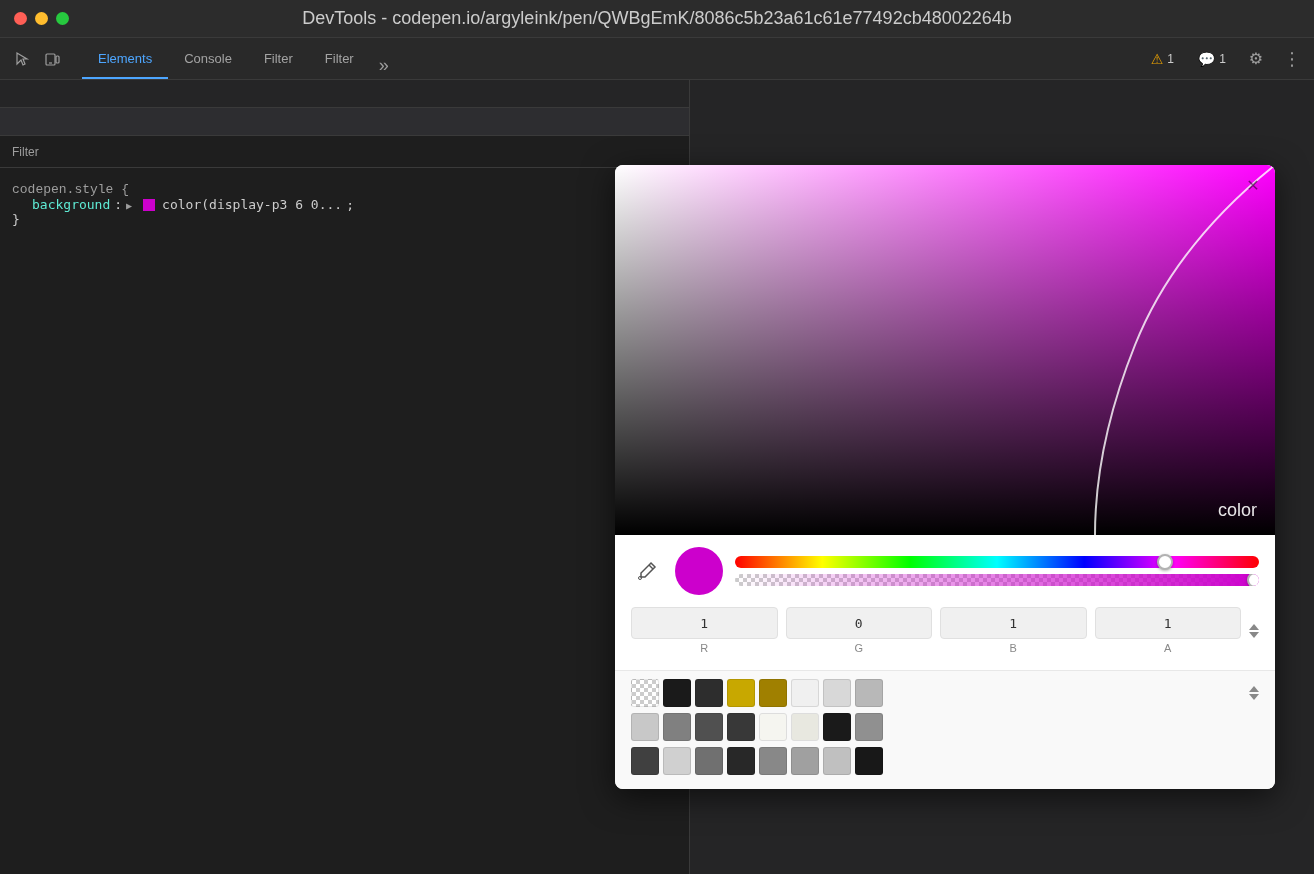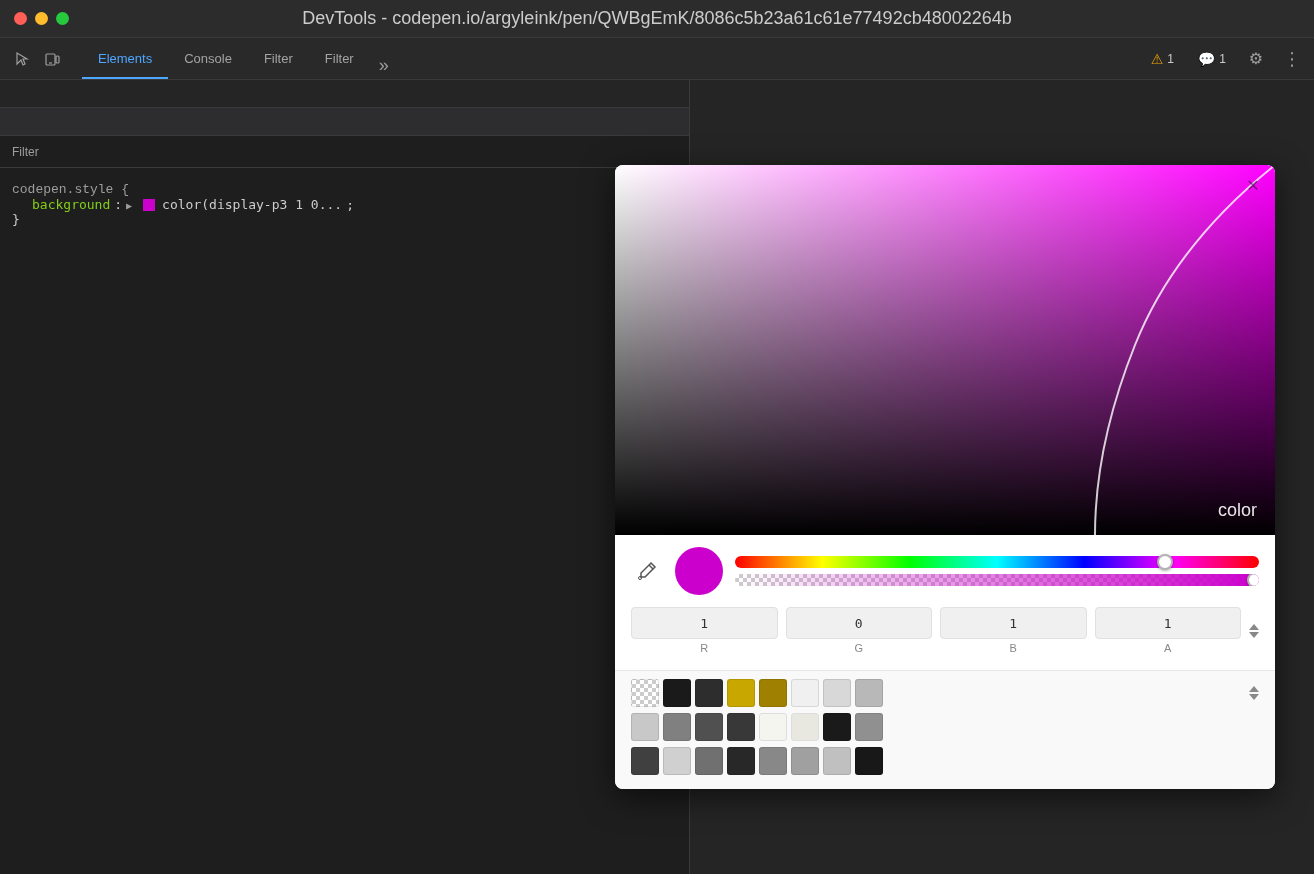--- a/index.html
+++ b/index.html
@@ -571,25 +571,25 @@
     <div class="element-bar"></div>
 
     <div class="filter-bar">
       <span class="filter-text">Filter</span>
     </div>
 
     <div class="styles-area">
       <div class="style-rule">
         <div class="rule-selector">codepen.style {</div>
         <div class="rule-prop">
-          <span style="color:#84cc16; font-family: monospace;">background</span>
+          <span style="color:#5eead4; font-family: monospace;">background</span>
           <span style="color:#cccccc; font-family: monospace;">:</span>
           <span class="prop-triangle">▶</span>
           <span style="display:inline-block; width:12px; height:12px; background:#cc00cc; vertical-align:middle; cursor:pointer; margin: 0 3px;"></span>
-          <span style="color:#cccccc; font-family: monospace;">color(display-p3 1 0...</span>
+          <span style="color:#cccccc; font-family: monospace;">color(display-p3 6 0...</span>
           <span style="color:#cccccc; font-family: monospace;">;</span>
         </div>
         <div class="rule-brace" style="color:#cccccc; font-family: monospace;">}</div>
       </div>
     </div>
   </div>
 
   <div class="right-panel">
 
     <div class="color-picker-popup">

